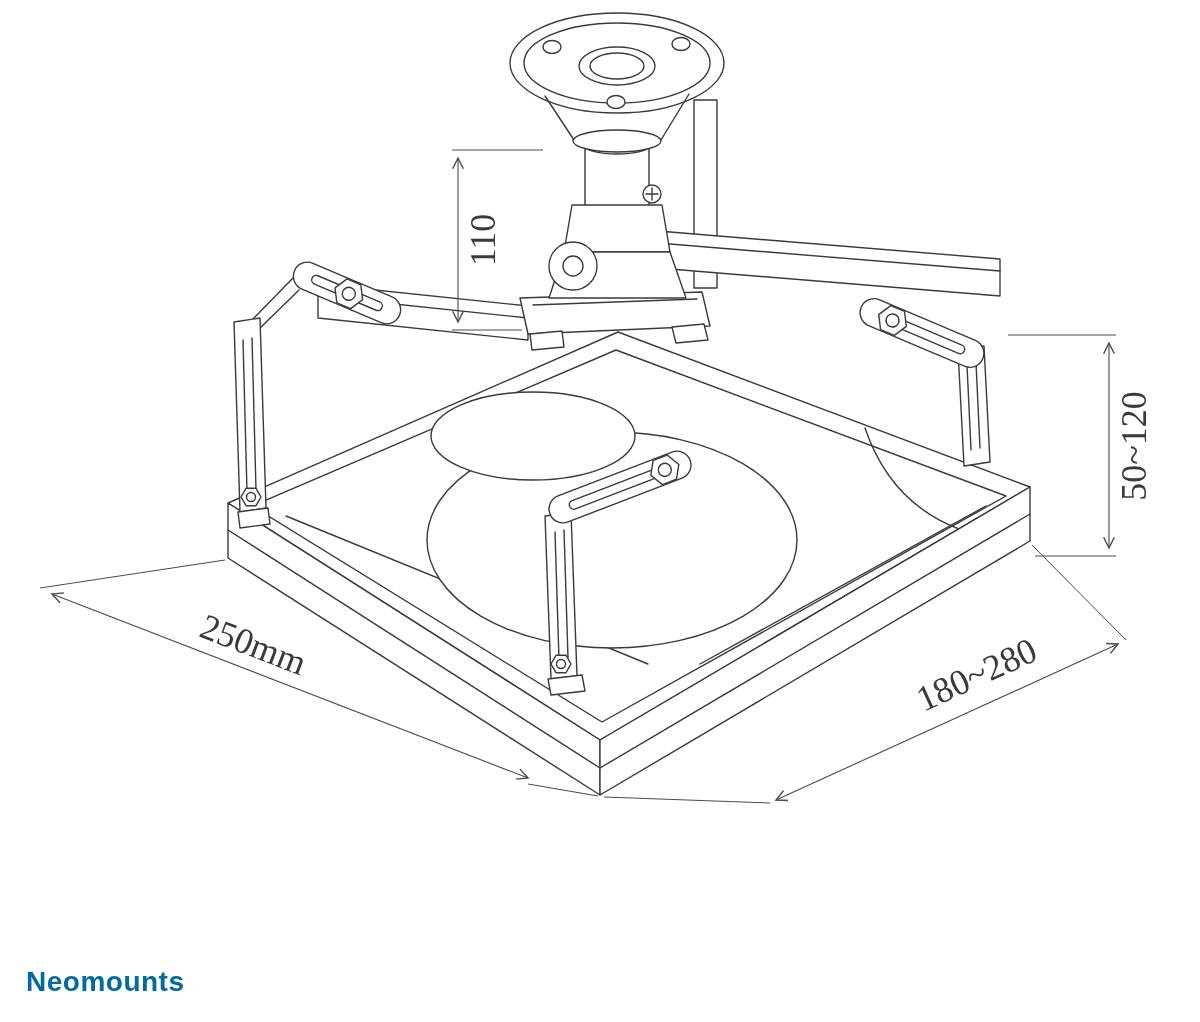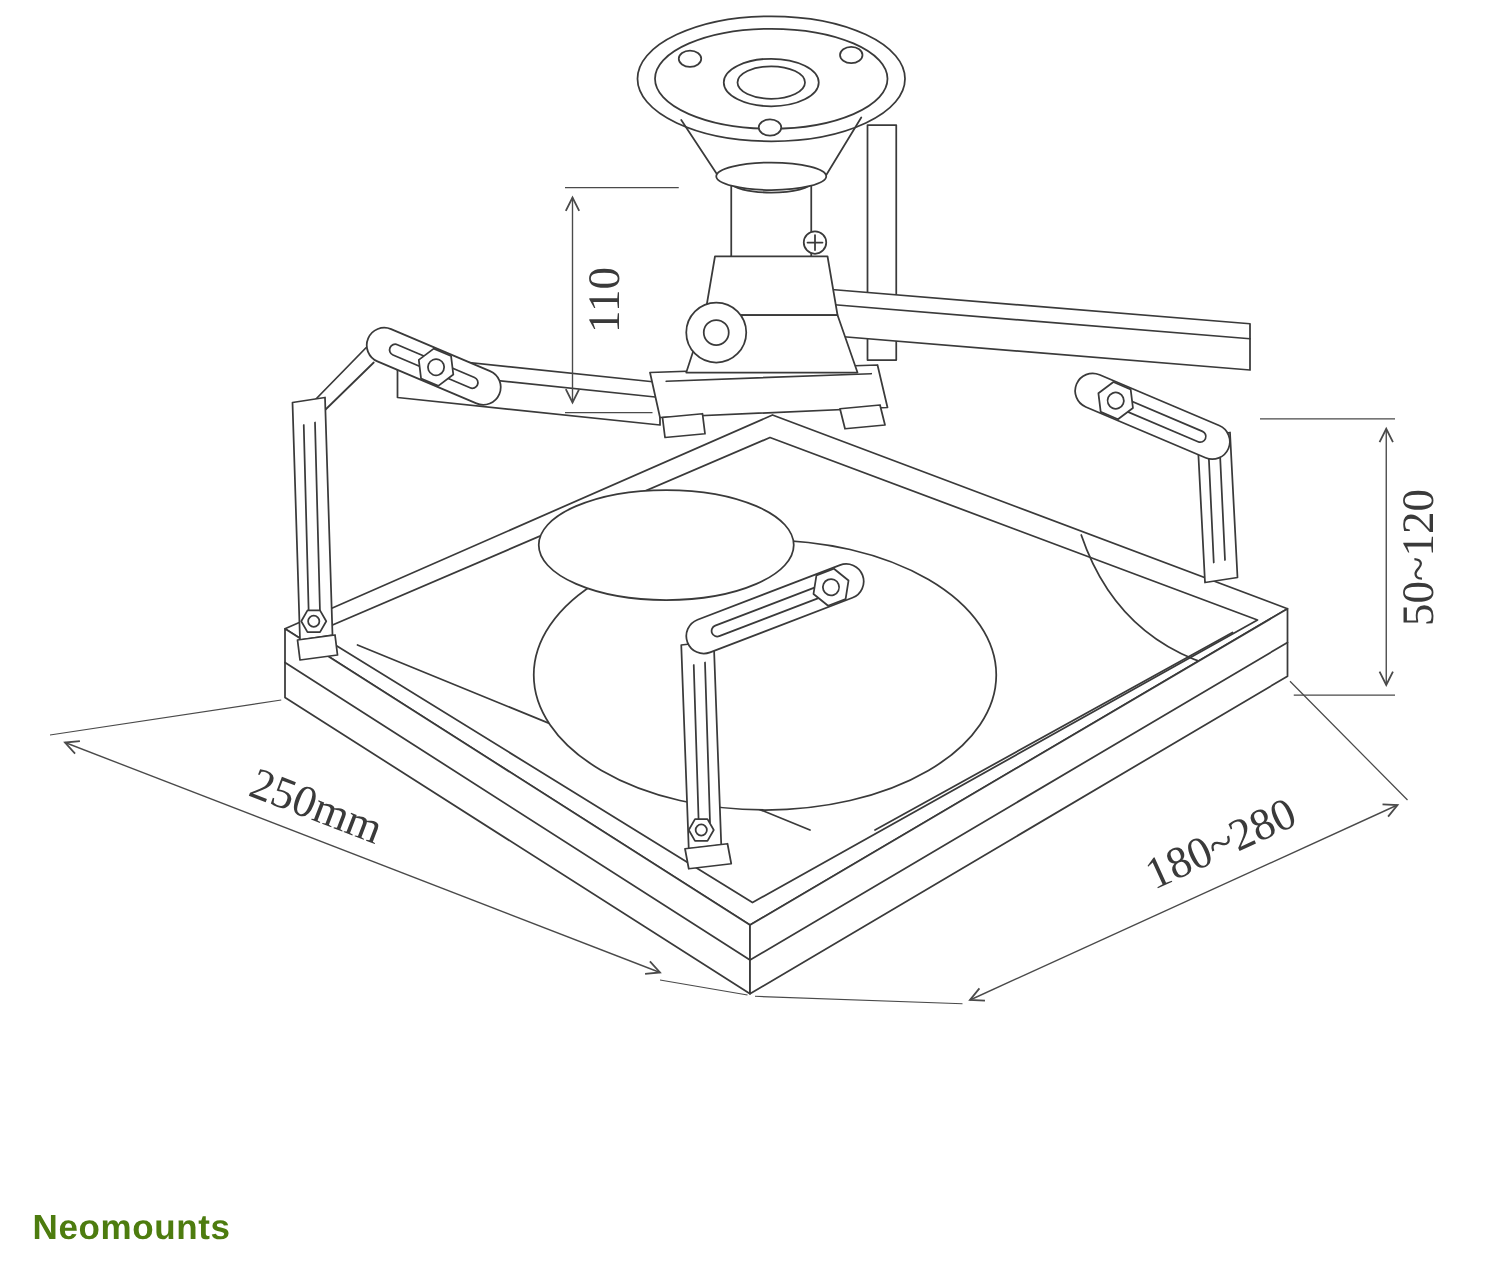--- a/index.html
+++ b/index.html
@@ -6,21 +6,21 @@
   .stage{position:relative;width:1200px;height:1022px;background:#ffffff;overflow:hidden;
          font-family:"Liberation Sans",sans-serif;}
   svg{position:absolute;left:0;top:0;}
   .ln{stroke:#3a3a3a;stroke-width:1.4;fill:none;stroke-linecap:round;stroke-linejoin:round;}
   .fw{stroke:#3a3a3a;stroke-width:1.4;fill:#ffffff;stroke-linejoin:round;}
   .thin{stroke:#4a4a4a;stroke-width:1;fill:none;}
   .dimline{stroke:#4a4a4a;stroke-width:1.1;fill:none;}
   .dimtext{font-family:"Liberation Serif",serif;font-size:36px;fill:#3a3a3a;
            text-anchor:middle;dominant-baseline:middle;}
   .brand{position:absolute;left:26px;top:966px;font-size:28px;font-weight:600;
-         color:#4d7c0f;letter-spacing:0.5px;font-family:"Liberation Sans",sans-serif;}
+         color:#0369a1;letter-spacing:0.5px;font-family:"Liberation Sans",sans-serif;}
 </style>
 </head>
 <body>
 
 <div class="stage">
 
 <svg width="1200" height="1022" viewBox="0 0 1200 1022">
   <defs>
     <marker id="arr" viewBox="0 0 12 12" refX="10" refY="6" markerWidth="13" markerHeight="13" orient="auto-start-reverse">
       <path d="M1,1.5 L10,6 L1,10.5" fill="none" stroke="#4a4a4a" stroke-width="1.2"></path>

